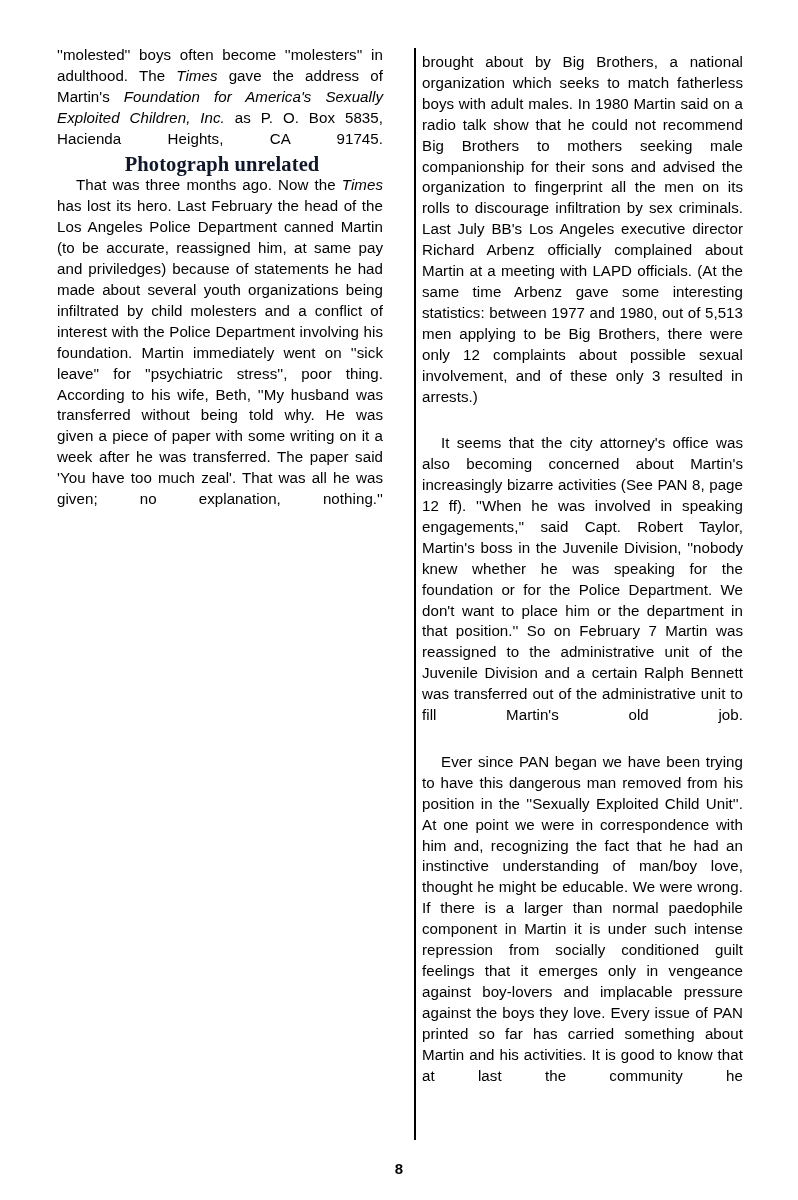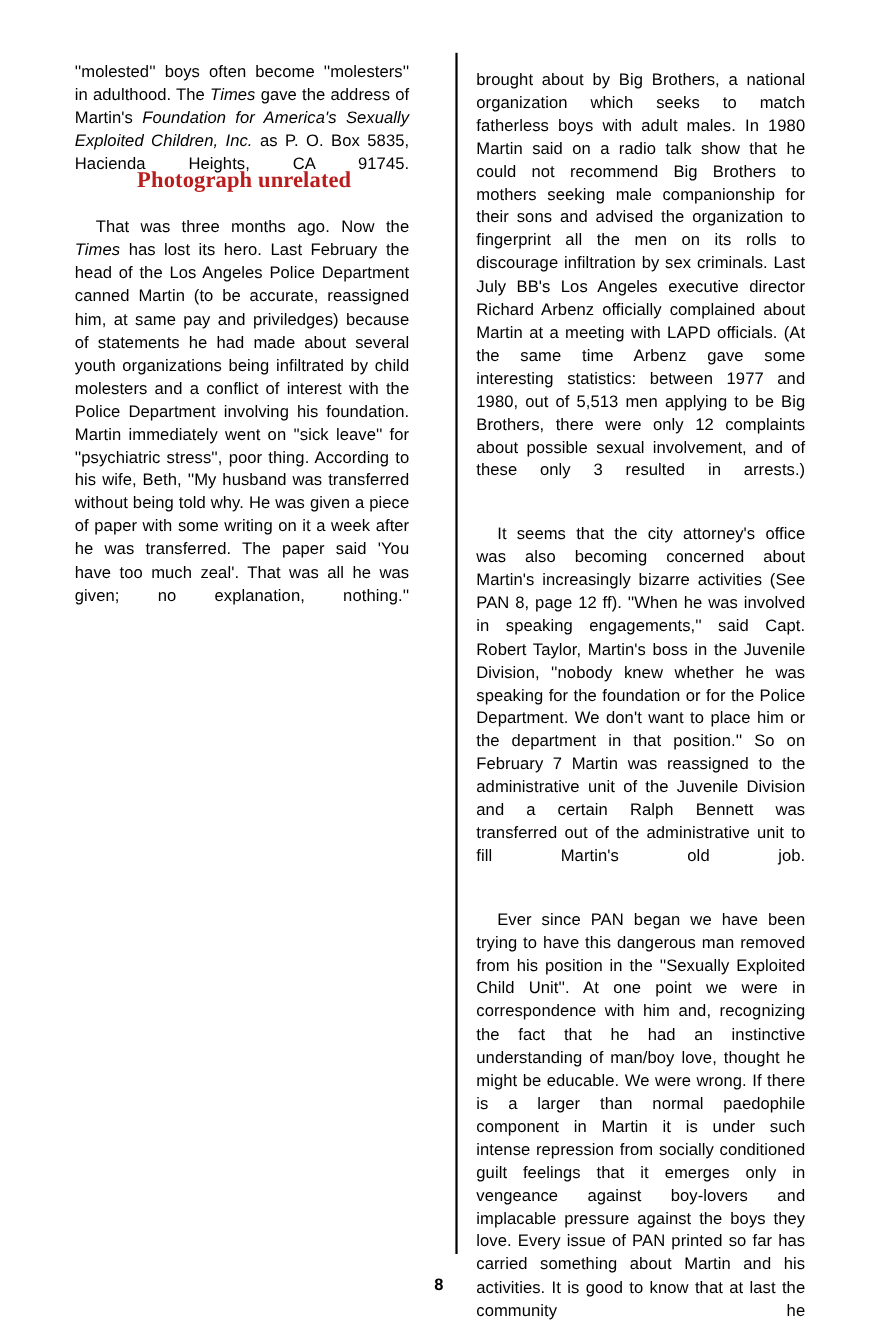--- a/index.html
+++ b/index.html
@@ -60,27 +60,27 @@
   #photo-notice {
     position: absolute;
     left: 62px;
     top: 152px;
     width: 320px;
     text-align: center;
     font-family: "Liberation Serif", serif;
     font-weight: bold;
     font-size: 20.5px;
     line-height: 25.5px;
-    color: #b91c1c;
+    color: #0f172a;
     letter-spacing: 0.1px;
   }
 
   
   .para {
-    margin: 16px;
+    margin: 5px;
     text-indent: 19px;
     text-align: justify;
   }
   .para.no-indent {
     text-indent: 0;
   }
   
   .para:after {
     content: "";
     display: inline-block;

